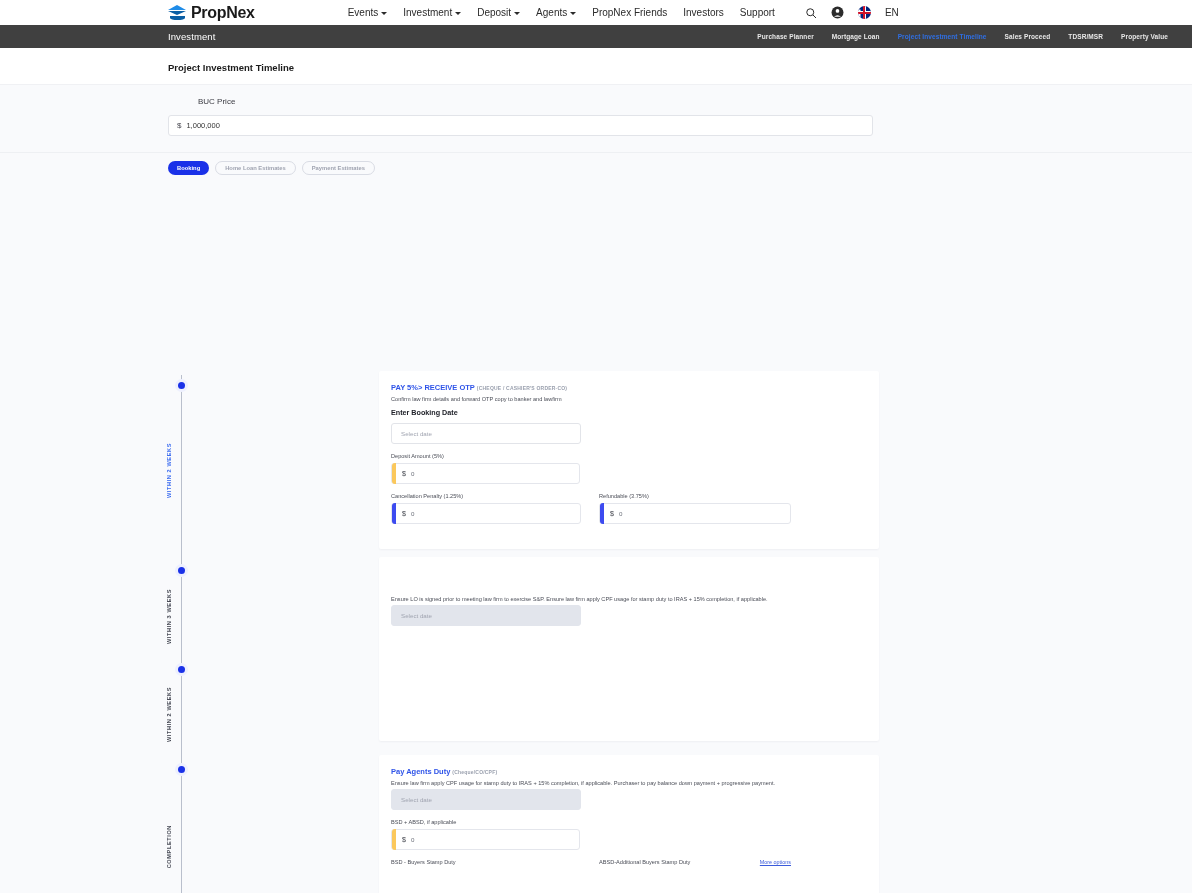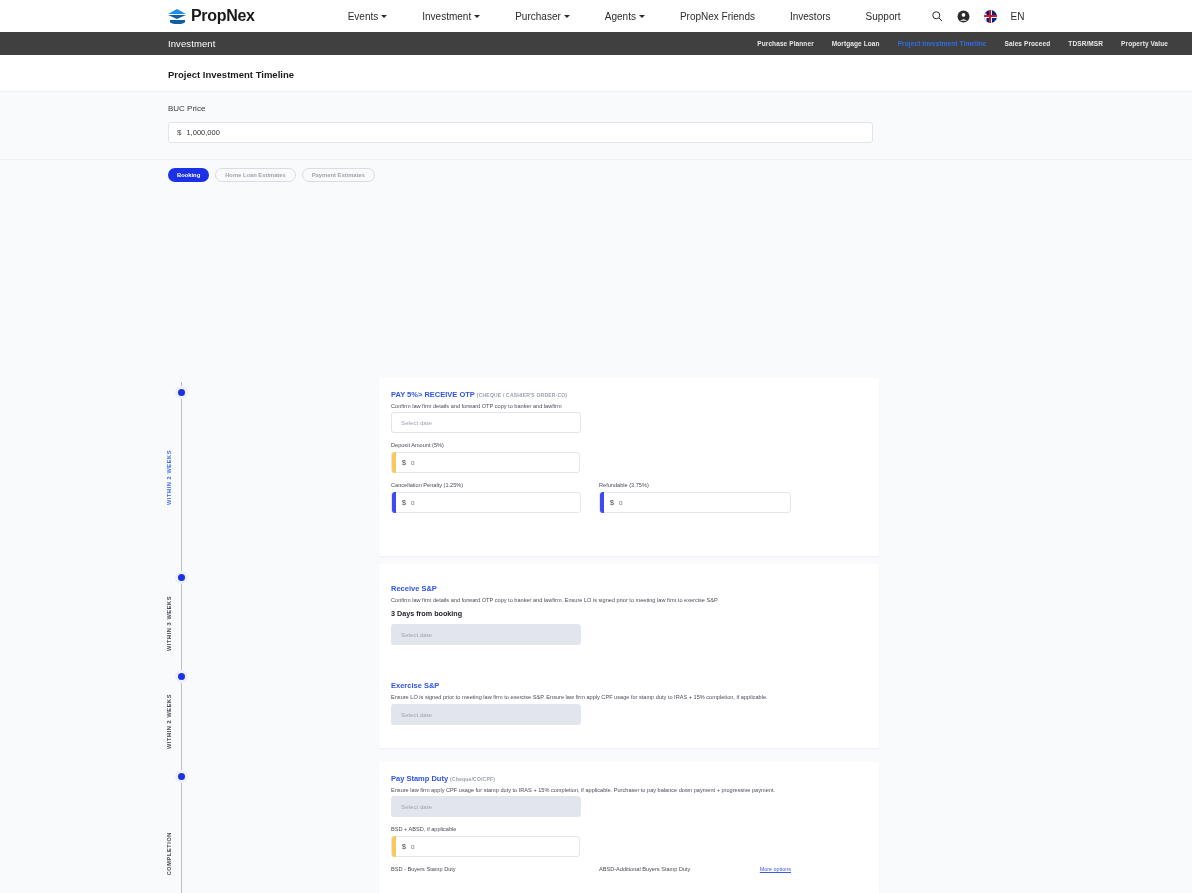--- a/index.html
+++ b/index.html
@@ -5,21 +5,21 @@
   * { box-sizing: border-box; margin: 0; padding: 0; }
   html, body {
     width: 1192px; height: 893px;
     font-family: "Liberation Sans", sans-serif;
     background: #ffffff;
     overflow: hidden;
   }
 
   
   .topnav {
-    height: 32px;
+    height: 25px;
     background: #ffffff;
     display: flex;
     align-items: center;
     padding-left: 168px;
     position: relative;
   }
   .logo { display: flex; align-items: center; gap: 4px; }
   .logo-mark { width: 19px; height: 19px; position: relative; }
   .logo-mark .d1 {
     position: absolute; left: 0; top: 2px; width: 0; height: 0;
@@ -30,21 +30,21 @@
     position: absolute; left: 0; top: 8px; width: 0; height: 0;
     border-left: 9.5px solid transparent; border-right: 9.5px solid transparent;
     border-top: 4px solid #0b5fa5;
   }
   .logo-mark .d3 {
     position: absolute; left: 2px; top: 13px; width: 15px; height: 4px;
     background: #0b5fa5; border-radius: 0 0 50% 50%;
   }
   .logo-text { font-size: 16px; font-weight: 700; color: #1a1a1a; letter-spacing: -0.3px; }
 
-  .nav-items { display: flex; align-items: center; gap: 35px; margin-left: 93px; }
+  .nav-items { display: flex; align-items: center; gap: 16px; margin-left: 93px; }
   .nav-item {
     font-size: 10px; color: #2b2b2b; display: flex; align-items: center; gap: 3px;
     cursor: pointer; white-space: nowrap;
   }
   .caret {
     width: 0; height: 0; border-left: 3px solid transparent;
     border-right: 3px solid transparent; border-top: 3.5px solid #2b2b2b;
     display: inline-block; margin-top: 1px;
   }
   .nav-right { display: flex; align-items: center; gap: 14px; margin-left: 30px; }
@@ -75,21 +75,21 @@
   .calcbar-links { display: flex; align-items: center; gap: 18px; margin-left: auto; margin-right: 24px; }
   .calclink { font-size: 6.5px; color: #e8e8e8; font-weight: 700; cursor: pointer; white-space: nowrap; letter-spacing: .1px;}
   .calclink.active { color: #2f6fe4; }
 
   
   .titleband { background: #ffffff; padding: 14px 0 11px 168px; }
   .page-title { font-size: 9.5px; font-weight: 700; color: #1b1b1b; }
 
   
   .bucband { background: #f9fafc; padding: 12px 0 16px 168px; border-top: 1px solid #f0f1f4; }
-  .buc-label { font-size: 8px; color: #3a3a42; margin-bottom: 9px; }
+  .buc-label { font-size: 8px; color: #3a3a42; margin-bottom: 9px; margin-left: 30px; }
   .buc-input {
     width: 705px; height: 21px; background: #ffffff; border: 1px solid #e2e4e9;
     border-radius: 3px; display: flex; align-items: center; padding: 0 8px; gap: 5px;
   }
   .dollar { font-size: 8px; color: #4a4a52; }
   .buc-value { font-size: 7.5px; color: #333; }
 
   
   .tabband { background: #f9fafc; padding: 8px 0 10px 168px; display: flex; gap: 6px; border-top: 1px solid #eef0f3;}
   .pill {
@@ -179,21 +179,21 @@
   <div class="nav-items">
     <div class="nav-item">
       <span>Events</span>
       <i class="caret"></i>
     </div>
     <div class="nav-item">
       <span>Investment</span>
       <i class="caret"></i>
     </div>
     <div class="nav-item">
-      <span>Purchaser</span>
+      <span>Deposit</span>
       <i class="caret"></i>
     </div>
     <div class="nav-item">
       <span>Agents</span>
       <i class="caret"></i>
     </div>
     <div class="nav-item">PropNex Friends</div>
     <div class="nav-item">Investors</div>
     <div class="nav-item">Support</div>
   </div>
@@ -263,20 +263,21 @@
   <div class="tl-label" style="left:166px; top:502px;">WITHIN 2 WEEKS</div>
   <div class="tl-label" style="left:166px; top:640px;">COMPLETION</div>
 
   <div class="card" style="top:186px; height:178px;">
     <div class="card-inner">
       <div class="section">
         <div class="sec-title">
           <span>PAY 5%&gt; RECEIVE OTP</span><span class="sub">(CHEQUE / CASHIER'S ORDER-CO)</span>
         </div>
         <div class="sec-desc">Confirm law firm details and forward OTP copy to banker and lawfirm</div>
+        <div class="sec-strong">Enter Booking Date</div>
         <div class="date-input white">Select date</div>
 
         <div class="fld-label">Deposit Amount (5%)</div>
         <div class="money amber w190" style="width:189px">
           <span class="dollar">$</span>
           <span class="val">0</span>
         </div>
 
         <div class="row2">
           <div class="col">
@@ -293,40 +294,33 @@
               <span class="val">0</span>
             </div>
           </div>
         </div>
       </div>
     </div>
   </div>
 
   <div class="card" style="top:372px; height:184px;">
     <div class="card-inner" style="padding-top:8px;">
-      <div class="section sec-pad">
-        <div class="sec-title">Receive S&amp;P</div>
-        <div class="sec-desc">Confirm law firm details and forward OTP copy to banker and lawfirm. Ensure LO is signed prior to meeting law firm to exercise S&amp;P</div>
-        <div class="sec-strong">3 Days from booking</div>
-        <div class="date-input grey">Select date</div>
-      </div>
 
       <div class="section" style="border-top:none; padding-top:30px;">
-        <div class="sec-title">Exercise S&amp;P</div>
         <div class="sec-desc">Ensure LO is signed prior to meeting law firm to exercise S&amp;P. Ensure law firm apply CPF usage for stamp duty to IRAS + 15% completion, if applicable.</div>
         <div class="date-input grey">Select date</div>
       </div>
     </div>
   </div>
 
   <div class="card" style="top:570px; height:181px;">
     <div class="card-inner">
       <div class="section">
         <div class="sec-title">
-          <span>Pay Stamp Duty</span><span class="sub">(Cheque/CO/CPF)</span>
+          <span>Pay Agents Duty</span><span class="sub">(Cheque/CO/CPF)</span>
         </div>
         <div class="sec-desc">Ensure law firm apply CPF usage for stamp duty to IRAS + 15% completion, if applicable. Purchaser to pay balance down payment + progressive payment.</div>
         <div class="date-input grey">Select date</div>
 
         <div class="fld-label">BSD + ABSD, if applicable</div>
         <div class="money amber" style="width:189px">
           <span class="dollar">$</span>
           <span class="val">0</span>
         </div>
 

